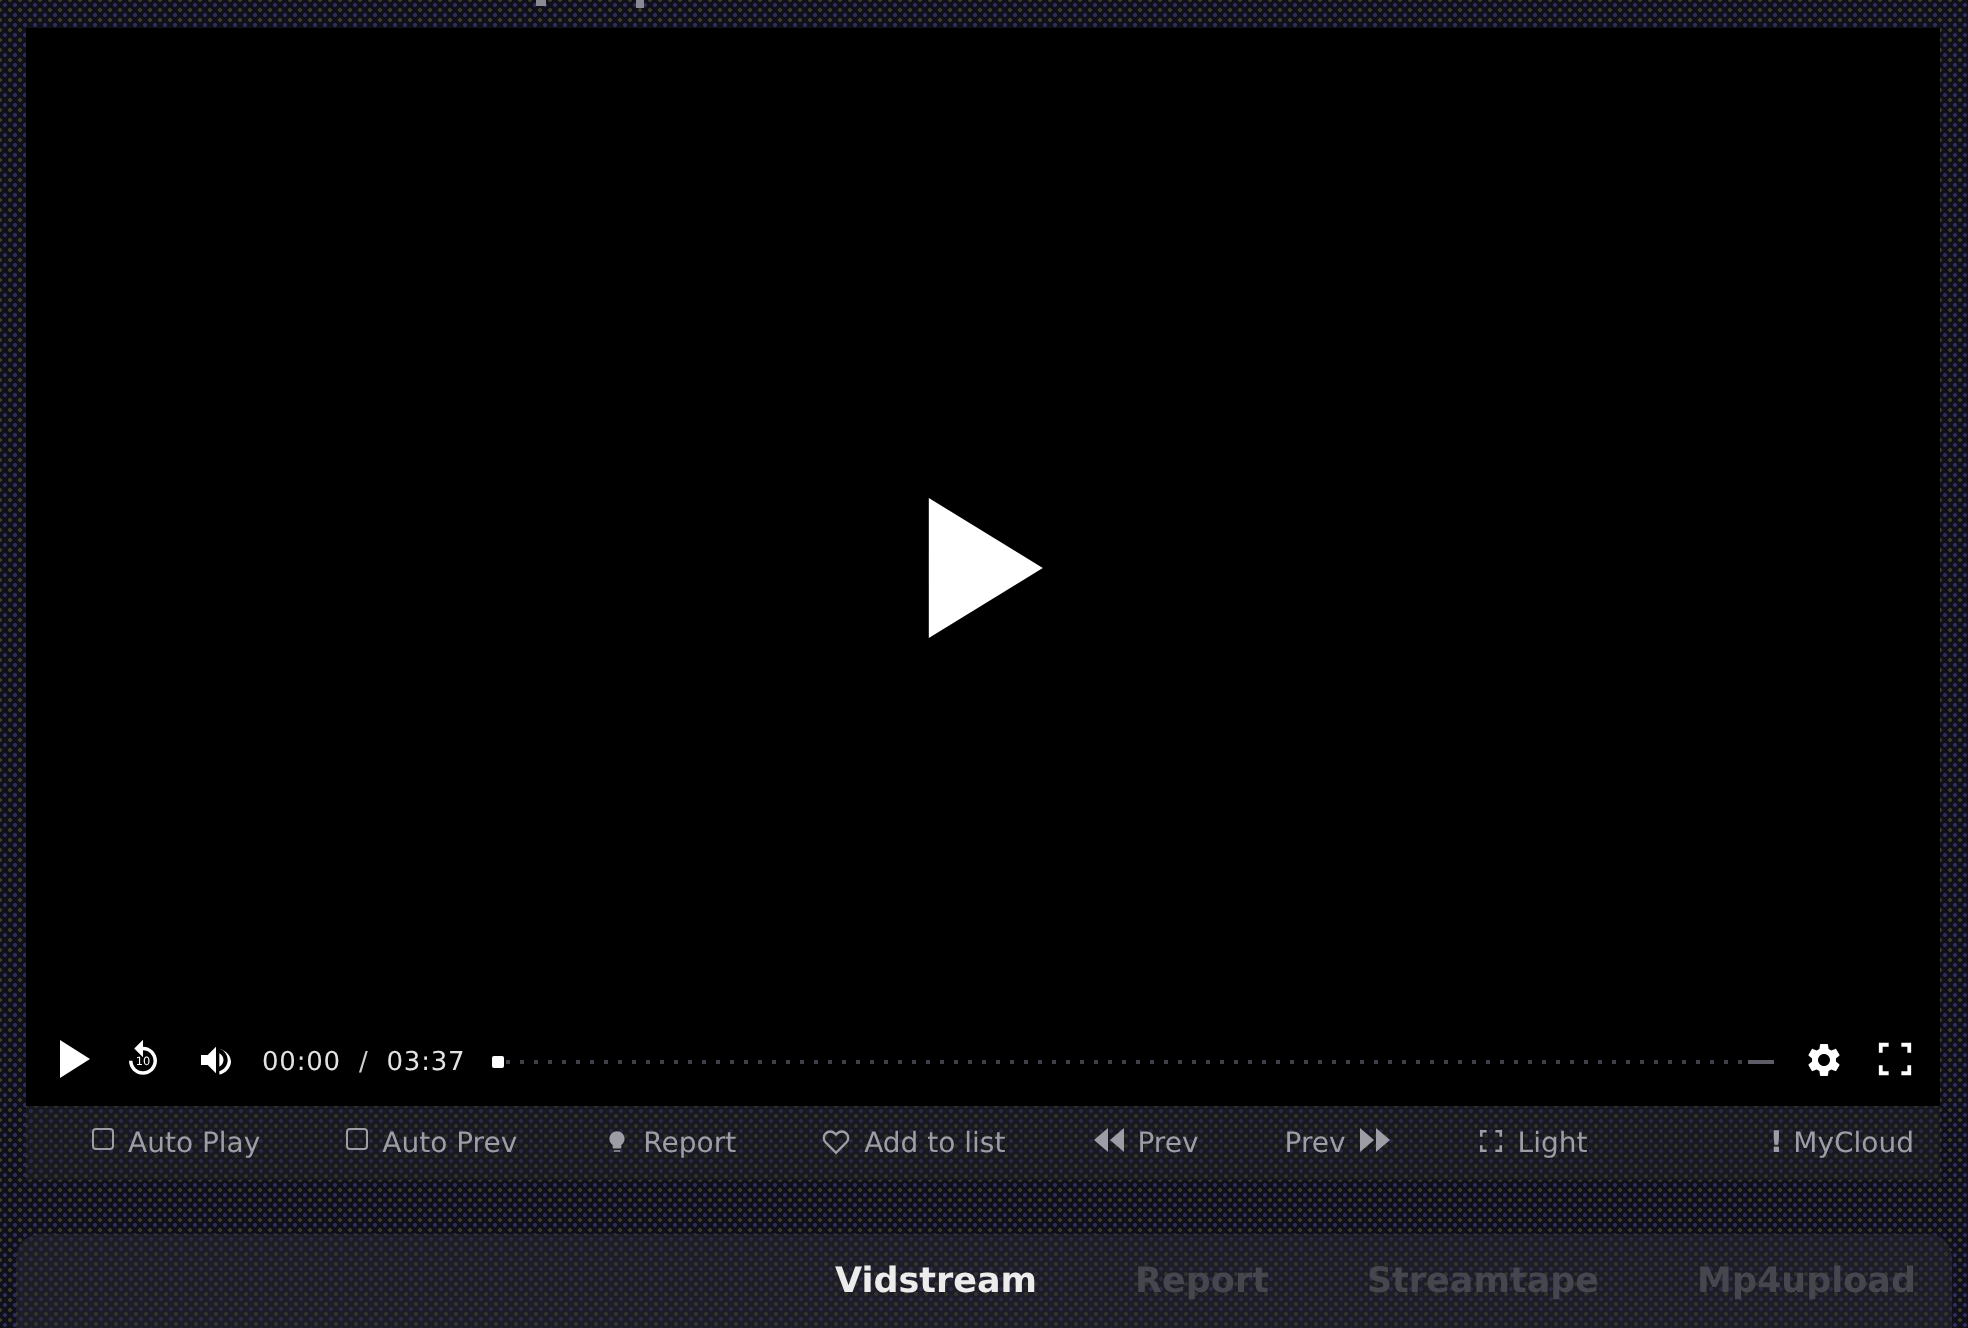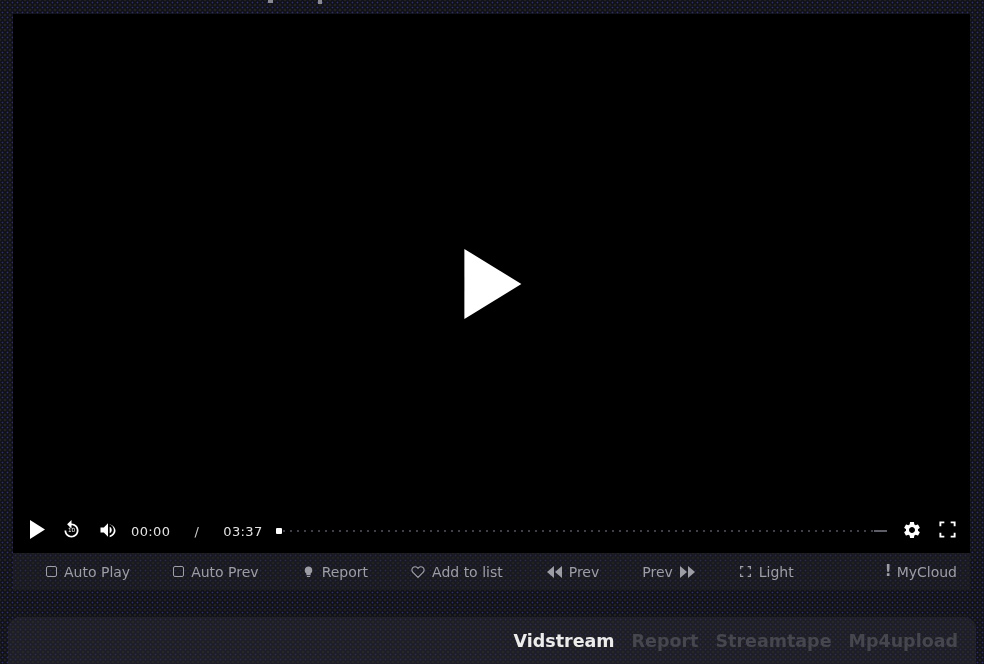--- a/index.html
+++ b/index.html
@@ -42,21 +42,21 @@
     padding:0 13px 0 17px;
   }
   .ctl-btn {
     background:none; border:0; padding:0; margin:0;
     display:flex; align-items:center; justify-content:center;
     cursor:pointer; color:#fff; flex:0 0 auto;
   }
   .ctl-btn + .ctl-btn { margin-left:16px; }
   .time {
     color:#e3e3e3; font-size:13px; margin-left:13px;
-    display:flex; align-items:flex-start; gap:24px;
+    display:flex; align-items:flex-start; gap:9px;
     letter-spacing:.4px; white-space:nowrap; flex:0 0 auto;
   }
   .time .sep { color:#cfcfcf; }
   .progress { flex:1 1 auto; position:relative; height:16px; margin:0 15px 0 13px; cursor:pointer; }
   .progress .track {
     position:absolute; left:7px; right:14px; top:7px; height:2px;
     background-image: repeating-linear-gradient(to right, #3f3f47 0 2px, transparent 2px 7px);
   }
   .progress .end-dash { position:absolute; right:0; top:7px; width:13px; height:2px; background:#5d5d68; }
   .progress .thumb { position:absolute; left:0; top:5px; width:6px; height:6px; background:#fff; border-radius:1px; }
@@ -68,21 +68,21 @@
     padding:0 13px;
     color:#9d9da6; font-size:14px;
     background-color:#181821;
     background-image:
       radial-gradient(rgba(75,75,140,.35) .8px, transparent 1.1px),
       radial-gradient(rgba(110,110,60,.3) .8px, transparent 1.1px);
     background-size:5px 5px, 5px 5px;
     background-position:0 0, 2.5px 2.5px;
   }
   .tb-item {
-    display:flex; align-items:center; gap:7px;
+    display:flex; gap:7px;
     margin-right:23px; cursor:pointer; white-space:nowrap;
     color:#9d9da6;
     padding-left:20px;
   }
   .tb-item svg { display:block; }
   .checkbox { width:11px; height:11px; border:1.5px solid #9d9da6; border-radius:2px; flex:0 0 auto; }
   .spacer { flex:1 1 auto; }
   .excl { font-weight:800; font-size:15px; line-height:1; }
   .report { margin-right:0; gap:5px; }
 
@@ -93,21 +93,21 @@
     display:flex; align-items:center; justify-content:flex-end;
     gap:17px; padding-right:18px;
     background-color:#1d1d27;
     background-image:
       radial-gradient(rgba(80,80,145,.3) .8px, transparent 1.1px),
       radial-gradient(rgba(112,112,62,.28) .8px, transparent 1.1px);
     background-size:5px 5px, 5px 5px;
     background-position:0 0, 2.5px 2.5px;
     font-size:17.5px; font-weight:bold; letter-spacing:.3px;
   }
-  .server { color:#46464e; cursor:pointer; background:none; border:0; font:inherit; padding:0; }
+  .server { color:#46464e; cursor:pointer; background:none; border:0; font:inherit; padding:0;margin-left:32px; }
   .server.active { color:#ececec; }
 </style>
 </head>
 <body>
 
 <div class="frag frag1"></div>
 <div class="frag frag2"></div>
 
 <div class="player">
   <div class="big-play"></div>

